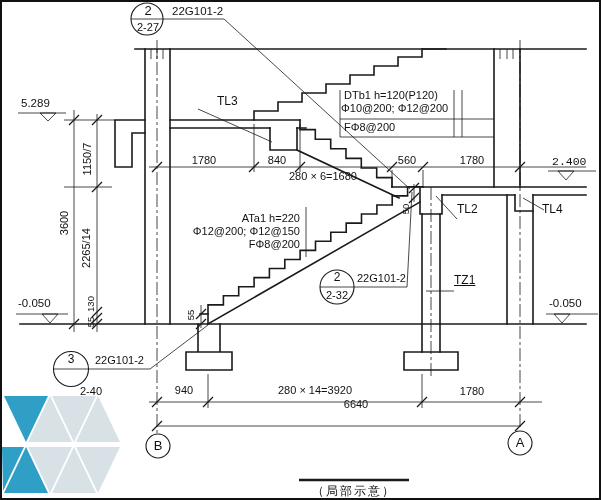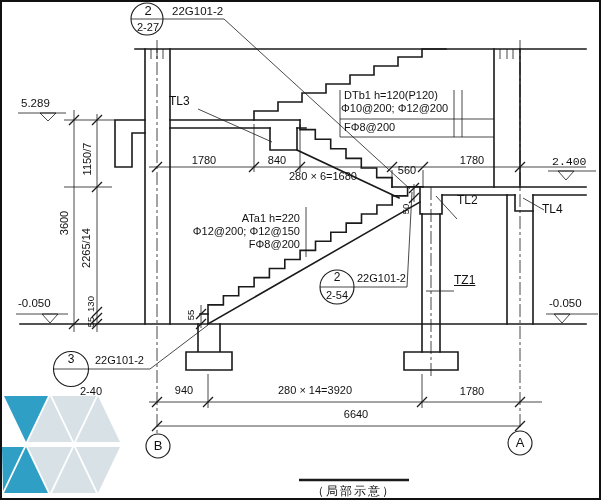--- a/index.html
+++ b/index.html
@@ -123,50 +123,50 @@
   <span class="t s115" style="left:547px;top:296px;">-0.050</span>
 
   <span class="t v s11" style="left:85px;top:157px;">1150/7</span>
   <span class="t v s11" style="left:62px;top:221px;">3600</span>
   <span class="t v s11" style="left:84px;top:246px;">2265/14</span>
   <span class="t v s95" style="left:89px;top:302px;">130</span>
   <span class="t v s95" style="left:89px;top:320px;">55</span>
   <span class="t v s95" style="left:189px;top:313px;">55</span>
   <span class="t v s95" style="left:404px;top:207px;">50</span>
 
-  <span class="t s12" style="left:167px;top:93px;">TL3</span>
-  <span class="t s12" style="left:455px;top:192px;">TL2</span>
+  <span class="t s12" style="left:167px;top:93px;padding-left:48px;">TL3</span>
+  <span class="t s12" style="left:455px;top:201px;">TL2</span>
   <span class="t s12" style="left:540px;top:201px;">TL4</span>
   <span class="t s12" style="left:452px;top:272px;text-decoration:underline;">TZ1</span>
 
   <span class="t s11" style="left:342px;top:88px;">DTb1  h=120(P120)</span>
   <span class="t s11" style="left:339px;top:101px;">Φ10@200; Φ12@200</span>
   <span class="t s11" style="left:342px;top:120px;">FΦ8@200</span>
 
   <span class="t r s11" style="right:299px;top:211px;">ATa1  h=220</span>
   <span class="t r s11" style="right:299px;top:224px;">Φ12@200; Φ12@150</span>
   <span class="t r s11" style="right:299px;top:237px;">FΦ8@200</span>
 
   <span class="t c s11" style="left:202px;top:153px;">1780</span>
   <span class="t c s11" style="left:275px;top:153px;">840</span>
   <span class="t s11" style="left:287px;top:169px;">280 × 6=1680</span>
-  <span class="t c s11" style="left:405px;top:153px;margin-top:10px;">560</span>
+  <span class="t c s11" style="left:405px;top:153px;">560</span>
   <span class="t c s11" style="left:470px;top:153px;">1780</span>
 
   <span class="t c s12" style="left:335px;top:269px;">2</span>
-  <span class="t c s11" style="left:335px;top:288px;">2-54</span>
+  <span class="t c s11" style="left:335px;top:288px;">2-32</span>
   <span class="t s11" style="left:355px;top:271px;">22G101-2</span>
 
   <span class="t c s12" style="left:69px;top:351px;">3</span>
   <span class="t c s11" style="left:69px;top:384px;margin-left:20px;">2-40</span>
   <span class="t s11" style="left:93px;top:353px;">22G101-2</span>
 
   <span class="t c s11" style="left:182px;top:383px;">940</span>
   <span class="t c s11" style="left:313px;top:383px;">280 × 14=3920</span>
   <span class="t c s11" style="left:470px;top:384px;">1780</span>
-  <span class="t c s11" style="left:340px;top:407px;padding-left:28px;">6640</span>
+  <span class="t c s11" style="left:340px;top:397px;padding-left:28px;">6640</span>
 
   <span class="t c s13" style="left:156px;top:437px;">B</span>
   <span class="t c s13" style="left:518px;top:434px;">A</span>
 
   <span class="t c subtitle" style="left:352px;top:483px;">（局部示意）</span>
 
 </div>
 
 </body></html>

